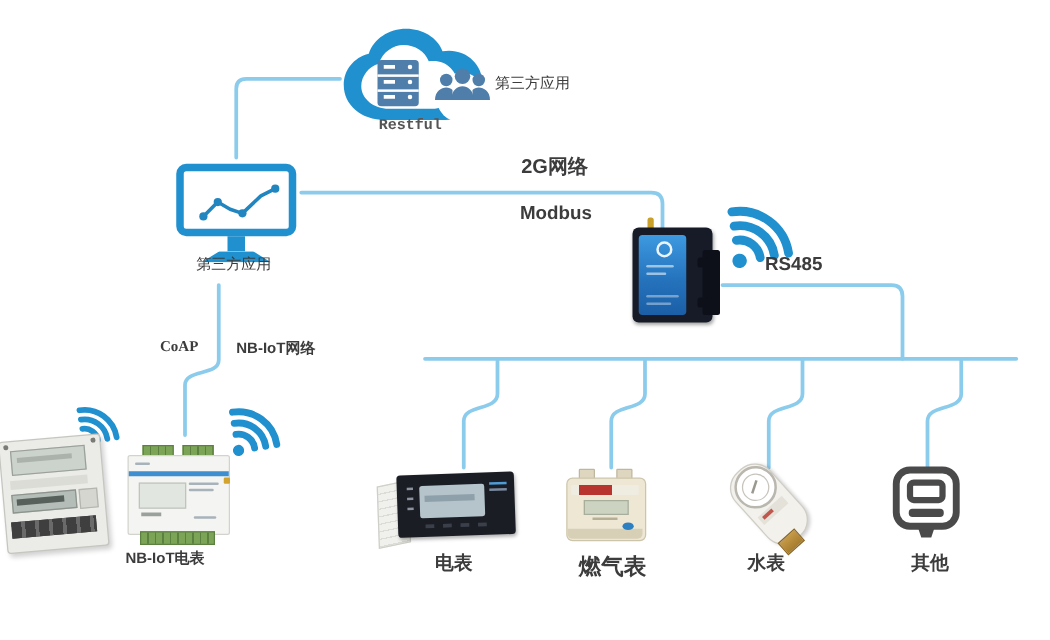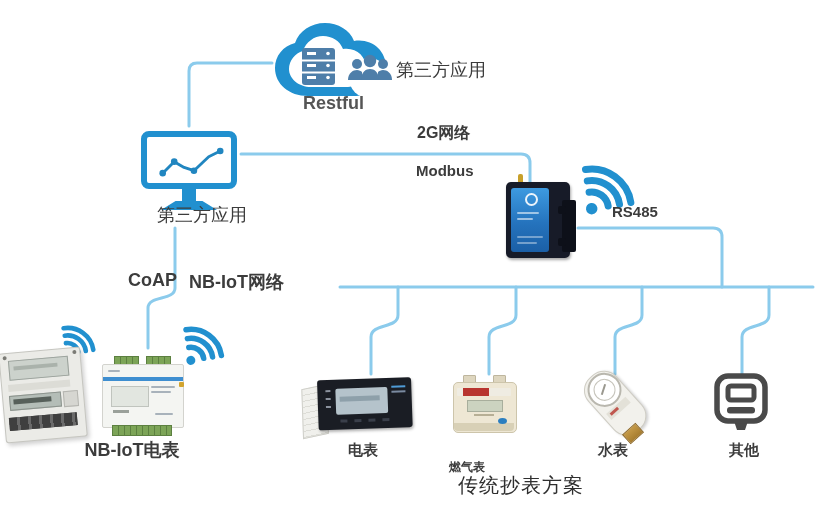--- a/index.html
+++ b/index.html
@@ -10,21 +10,21 @@
     --panel-blue:#2b7fc9;
     --terminal-green:#7ca457;
   }
   html,body{margin:0;padding:0;background:#fff;}
   #canvas{
     position:relative;width:840px;height:512px;background:#fff;overflow:hidden;
     font-family:"Liberation Sans","DejaVu Sans",sans-serif;color:var(--text-dark);
   }
   .abs{position:absolute;}
   #wires{position:absolute;left:0;top:0;z-index:1;}
-  .lbl{position:absolute;z-index:5;font-size:18px;font-weight:600;color:var(--text-dark);white-space:nowrap;}
+  .lbl{position:absolute;z-index:5;font-size:12px;font-weight:600;color:var(--text-dark);white-space:nowrap;}
   .lbl.reg{font-weight:400;}
   .lbl.center{transform:translateX(-50%);}
   .title{position:absolute;z-index:5;font-weight:400;color:#2f2f2f;white-space:nowrap;letter-spacing:1px;}
 
   
   .cloud-wrap{left:270px;top:22px;width:134px;height:82px;z-index:2;}
   
   .monitor{left:141px;top:131px;width:98px;height:92px;z-index:2;}
   .mon-screen{position:absolute;left:0;top:0;width:84px;height:46px;background:#fff;
     border:6px solid var(--icon-blue);border-radius:8px;}
@@ -143,41 +143,41 @@
         <circle cx="87" cy="42" r="5"></circle>
         <circle cx="100" cy="39" r="6.2"></circle>
         <circle cx="113" cy="42" r="5"></circle>
         <path d="M78 58 C78 51 83 48 87 48 C89 48 91 49 92 50 L92 58 Z"></path>
         <path d="M122 58 C122 51 117 48 113 48 C111 48 109 49 108 50 L108 58 Z"></path>
         <path d="M91 58 C91 50 96 47 100 47 C104 47 109 50 109 58 Z"></path>
       </g>
     </svg>
   </div>
   <div class="lbl reg" style="left:396px;top:58px;">第三方应用</div>
-  <div class="lbl" style="left:303px;top:93px;color:#555;">Restful</div>
+  <div class="lbl" style="left:303px;top:93px;color:#555;font-family:Liberation Mono, monospace;">Restful</div>
 
   <div class="abs monitor">
     <div class="mon-screen">
       <svg width="84" height="46" viewBox="0 0 96 56">
         <polyline points="16,44 30,30 42,37 54,41 72,24 86,17" fill="none" stroke="#2186c0" stroke-width="3.5" stroke-linejoin="round" stroke-linecap="round"></polyline>
         <circle cx="16" cy="44" r="4" fill="#2186c0"></circle>
         <circle cx="30" cy="30" r="4" fill="#2186c0"></circle>
         <circle cx="54" cy="41" r="4" fill="#2186c0"></circle>
         <circle cx="86" cy="17" r="4" fill="#2186c0"></circle>
       </svg>
     </div>
     <div class="mon-neck"></div>
     <div class="mon-base"></div>
   </div>
   <div class="lbl reg" style="left:157px;top:203px;">第三方应用</div>
 
   <div class="lbl" style="left:417px;top:123px;font-size:16px;">2G网络</div>
   <div class="lbl" style="left:416px;top:162px;font-size:15px;text-align:center;">Modbus</div>
 
-  <div class="lbl" style="left:128px;top:270px;">CoAP</div>
+  <div class="lbl" style="left:128px;top:270px;font-family:Liberation Serif, serif;">CoAP</div>
   <div class="lbl" style="left:189px;top:270px;">NB-IoT网络</div>
 
   <div class="abs gateway">
     <div class="gw-antenna"></div>
     <div class="gw-body">
       <div class="gw-panel">
         <div class="gw-logo"></div>
         <div class="gw-dash" style="left:6px;top:24px;width:22px;"></div>
         <div class="gw-dash" style="left:6px;top:30px;width:16px;"></div>
         <div class="gw-dash" style="left:6px;top:48px;width:26px;opacity:.7;"></div>
@@ -268,21 +268,21 @@
     <div class="gas-nub" style="left:10px;"></div>
     <div class="gas-nub" style="left:40px;"></div>
     <div class="gas-body">
       <div class="gas-stripe"></div>
       <div class="gas-base"></div>
       <div class="gas-lcd"></div>
       <div class="gas-txt"></div>
       <div class="gas-oval"></div>
     </div>
   </div>
-  <div class="lbl center" style="left:467px;top:441px;font-size:12px;margin-top:18px;">燃气表</div>
+  <div class="lbl center" style="left:490px;top:441px;font-size:18px;">燃气表</div>
 
   <div class="abs water-meter">
     <div class="wm-rot">
       <div class="wm-body"></div>
       <div class="wm-dial"></div>
       <div class="wm-band"></div>
       <div class="wm-brass"></div>
     </div>
   </div>
   <div class="lbl center" style="left:613px;top:441px;font-size:15px;">水表</div>
@@ -290,15 +290,14 @@
   <div class="abs other-wrap">
     <svg width="62" height="64" viewBox="0 0 62 64">
       <path d="M24 49 L38 49 L35 58 L27 58 Z" fill="#4a4a4a"></path>
       <rect x="7" y="4" width="48" height="45" rx="11" fill="#ffffff" stroke="#4a4a4a" stroke-width="5.5"></rect>
       <rect x="18" y="14" width="26" height="14" rx="3" fill="#ffffff" stroke="#4a4a4a" stroke-width="5"></rect>
       <rect x="17" y="35" width="28" height="6.5" rx="3" fill="#4a4a4a"></rect>
     </svg>
   </div>
   <div class="lbl center" style="left:744px;top:441px;font-size:15px;">其他</div>
 
-  <div class="title" style="left:458px;top:472px;font-size:20px;">传统抄表方案</div>
 
 </div>
 
 </body></html>

